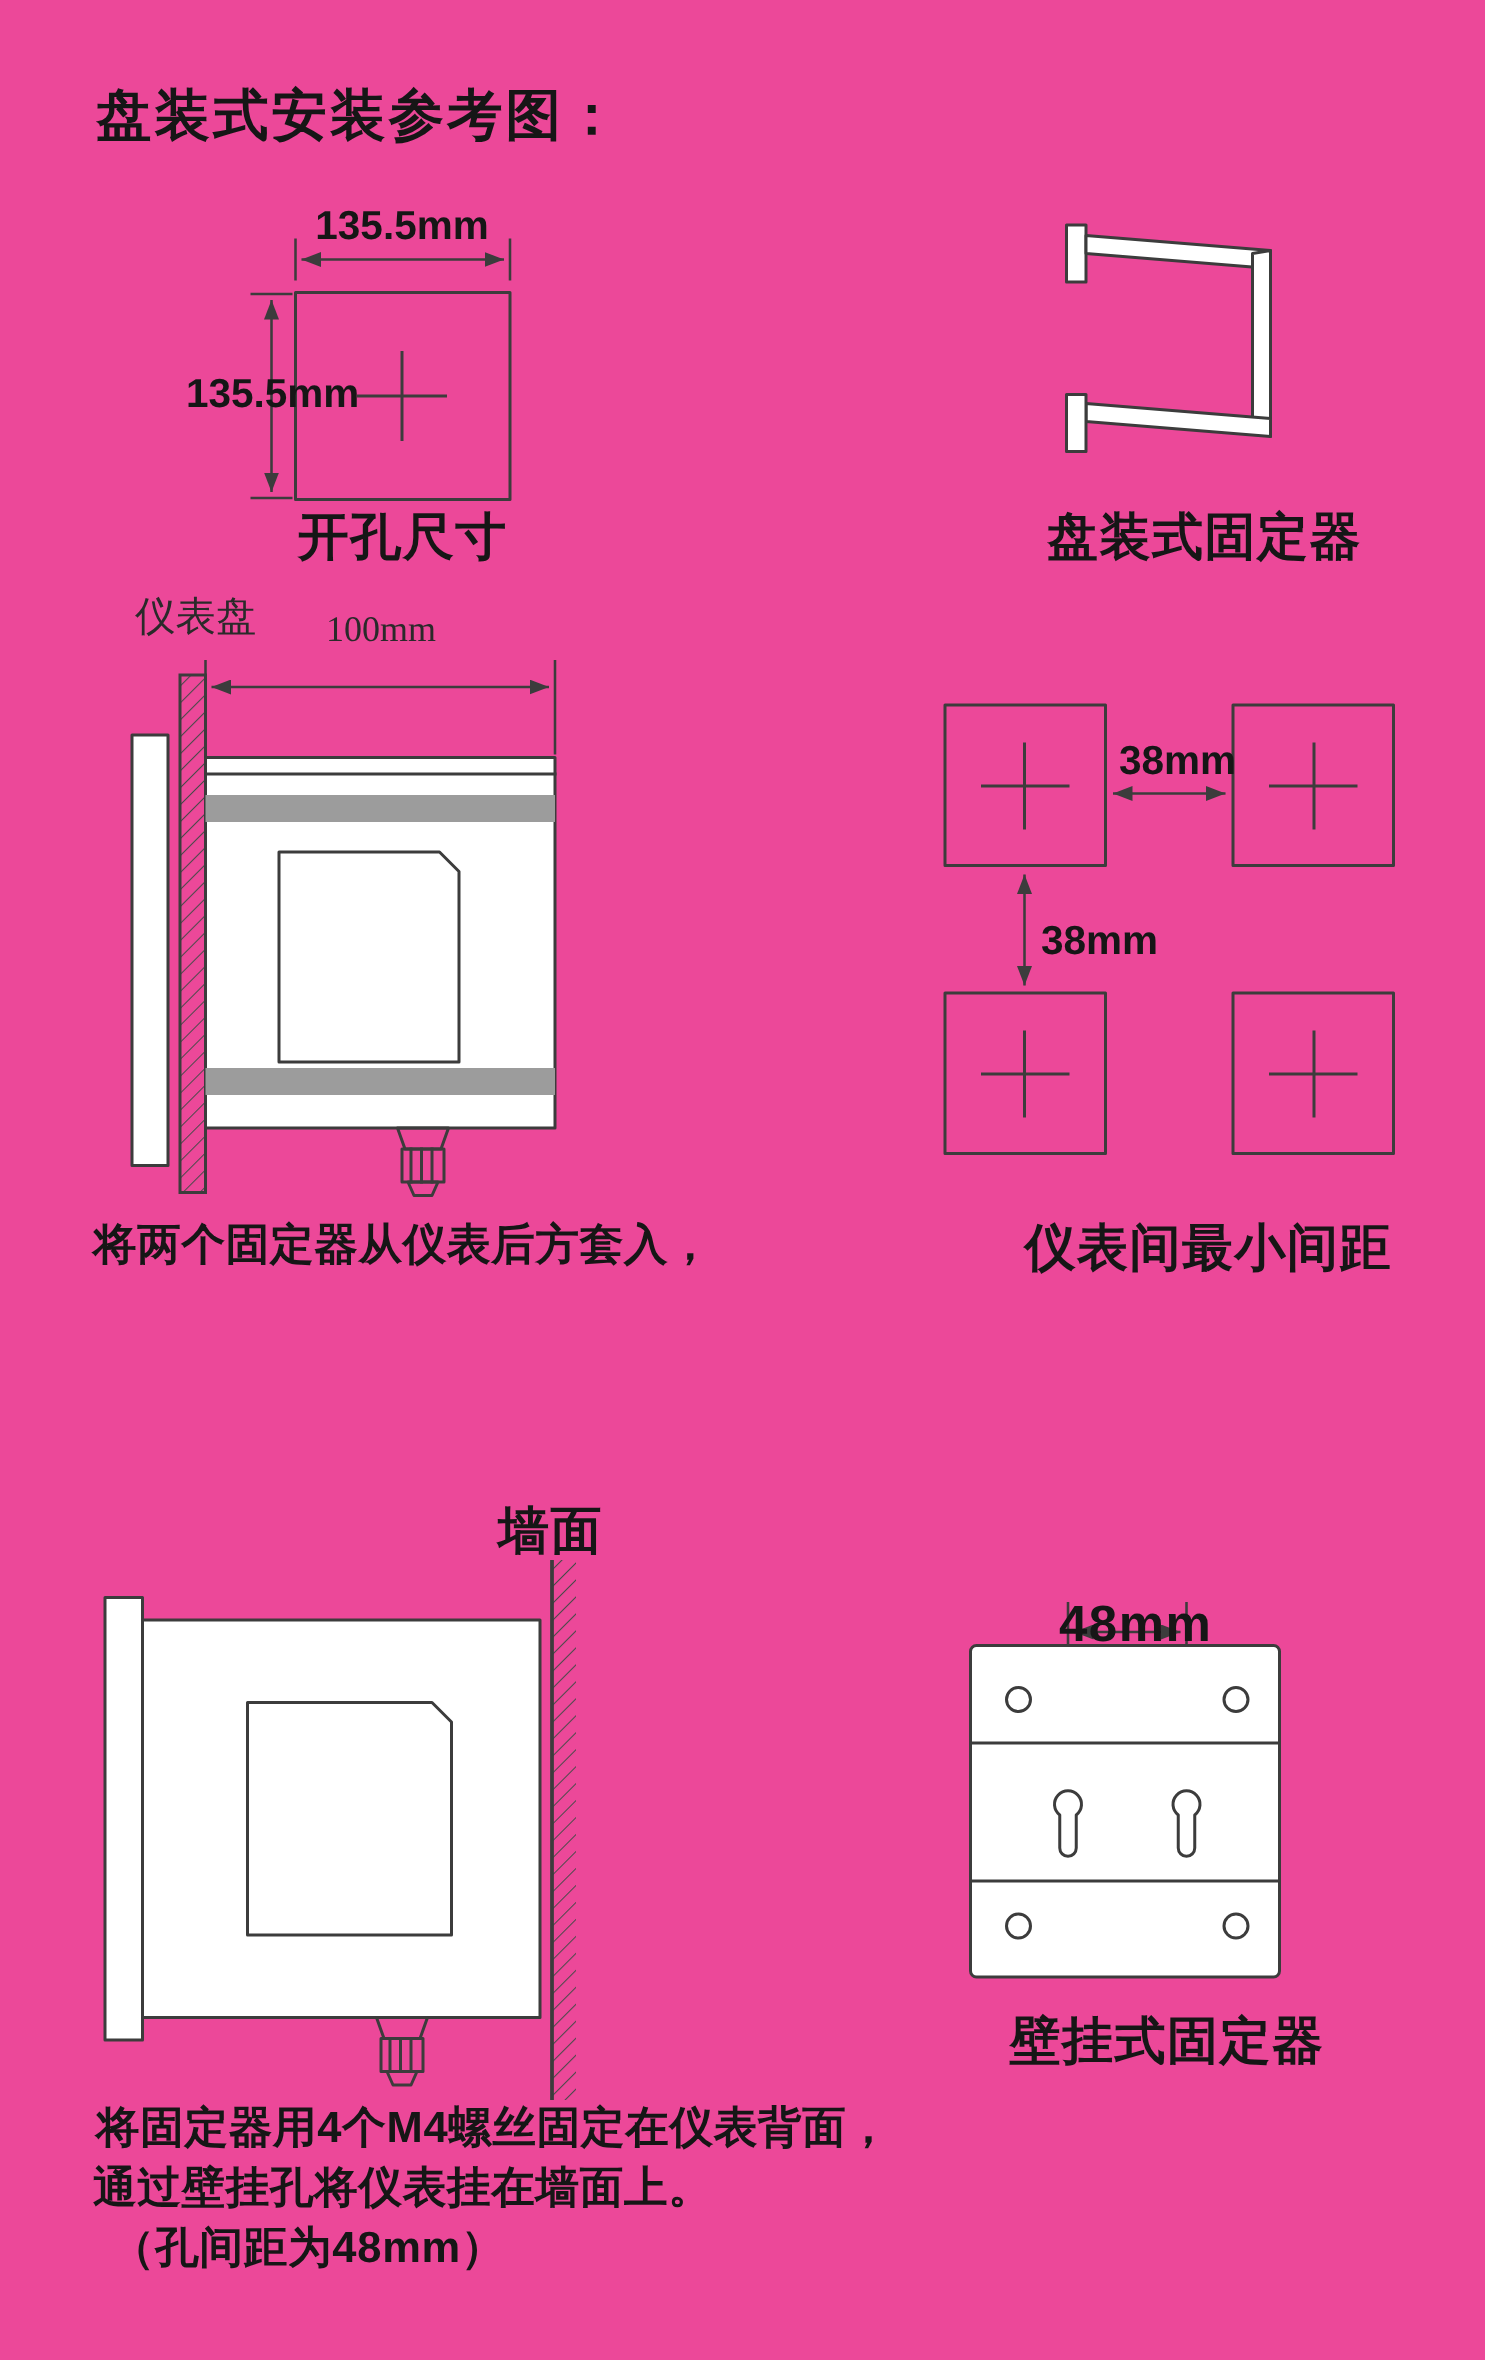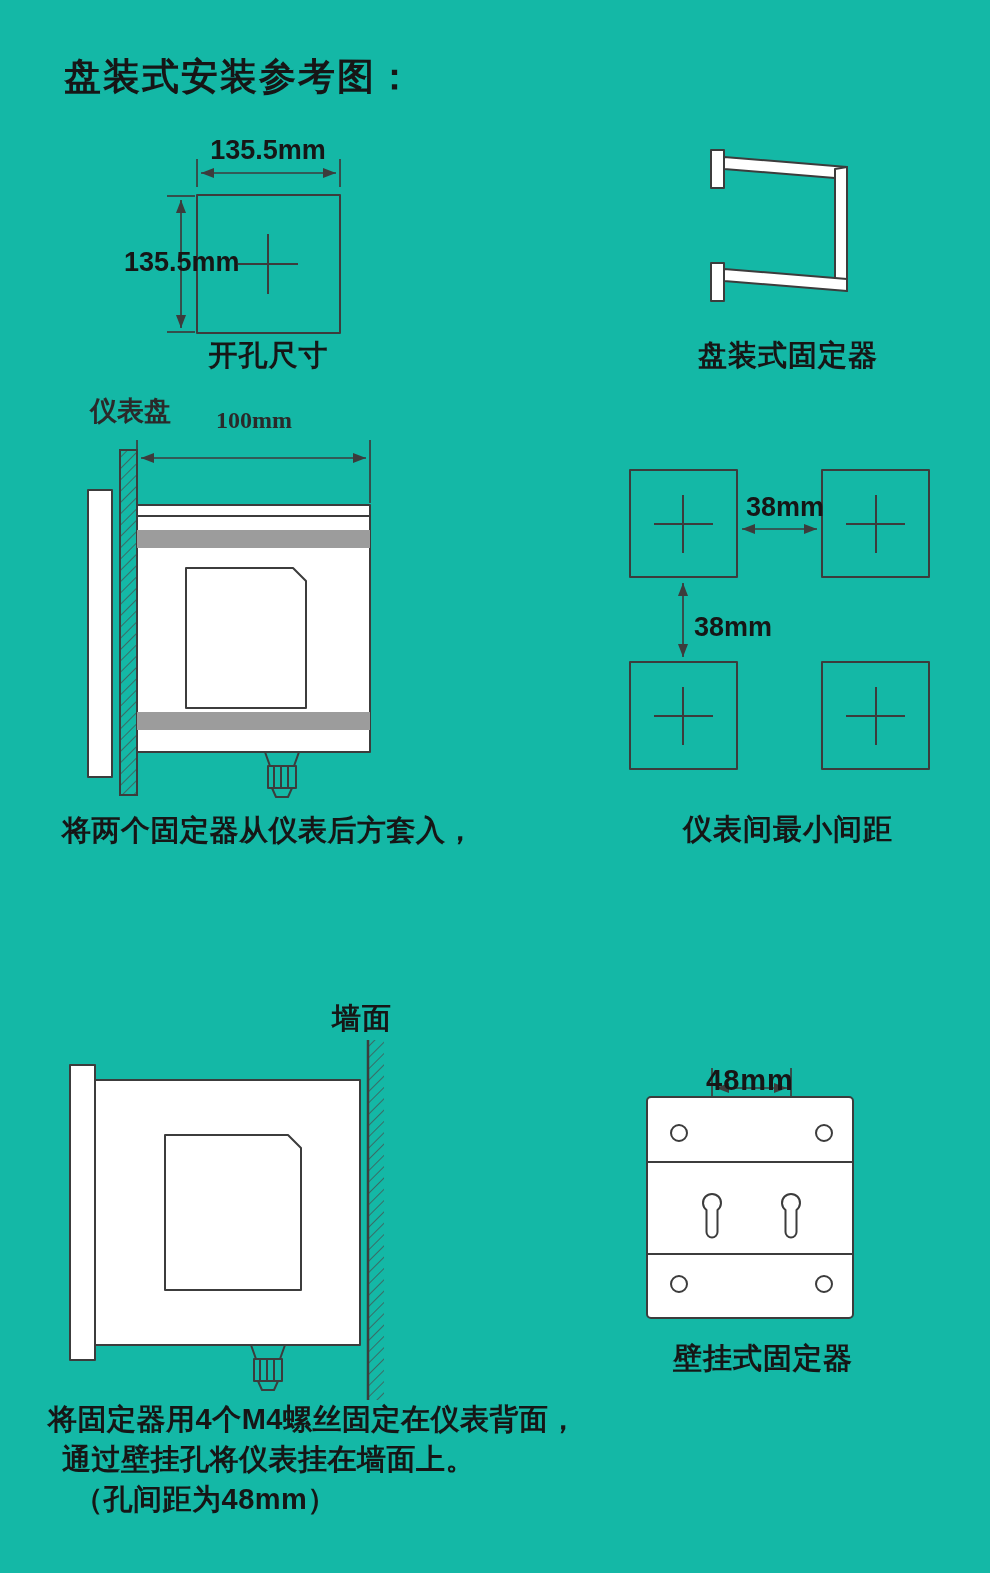--- a/index.html
+++ b/index.html
@@ -1,26 +1,26 @@
 <!DOCTYPE html>
 <html><head>
 <meta charset="utf-8">
 <style>
   *{margin:0;padding:0;box-sizing:border-box}
   html,body{width:990px;height:1573px;background:#ffffff;
     font-family:"Liberation Sans",sans-serif;color:#1c1c1c}
-  .page{position:absolute;left:0;top:0;width:990px;height:1573px;background:#14b8a6;overflow:hidden}
+  .page{position:absolute;left:0;top:0;width:990px;height:1573px;background:#ec4899;overflow:hidden}
   svg.art{position:absolute;left:0;top:0}
   .label{position:absolute;font-weight:700;white-space:nowrap;color:#161616;line-height:1.1}
   .title{font-size:37px;letter-spacing:2px}
-  .caption{font-size:29px;letter-spacing:1px}
+  .caption{font-size:34px;letter-spacing:1px}
   .dim{font-size:27px}
   .note{font-size:29px;letter-spacing:0.5px}
   .center{text-align:center}
-  .serif{font-family:"Liberation Serif",serif;font-weight:700;color:#2a2a2a}
+  .serif{font-family:"Liberation Serif",serif;font-weight:400;color:#2a2a2a}
   
   .ln{stroke:#3c3c3c;stroke-width:2;fill:none;stroke-linejoin:round;stroke-linecap:square}
   .lnf{stroke:#3c3c3c;stroke-width:2;fill:#ffffff;stroke-linejoin:round}
   .dl{stroke:#3c3c3c;stroke-width:1.7;fill:none}
   .arrow{marker-start:url(#ah);marker-end:url(#ah)}
   .band{fill:#9c9c9c;stroke:none}
 </style>
 </head>
 <body>
 
@@ -155,17 +155,17 @@
   <div class="label note" style="left:62px;top:815px">将两个固定器从仪表后方套入，</div>
 
   <div class="label caption" style="left:683px;top:814px">仪表间最小间距</div>
 
 
   <div class="label caption" style="left:332px;top:1003px">墙面</div>
 
   <div class="label caption" style="left:706px;top:1065px">48mm</div>
   <div class="label caption" style="left:673px;top:1343px">壁挂式固定器</div>
 
-  <div class="label note" style="left:48px;top:1404px">将固定器用4个M4螺丝固定在仪表背面，</div>
+  <div class="label note" style="left:64px;top:1404px">将固定器用4个M4螺丝固定在仪表背面，</div>
   <div class="label note" style="left:62px;top:1444px">通过壁挂孔将仪表挂在墙面上。</div>
   <div class="label note" style="left:74px;top:1484px">（孔间距为48mm）</div>
 
 </div>
 
 </body></html>

